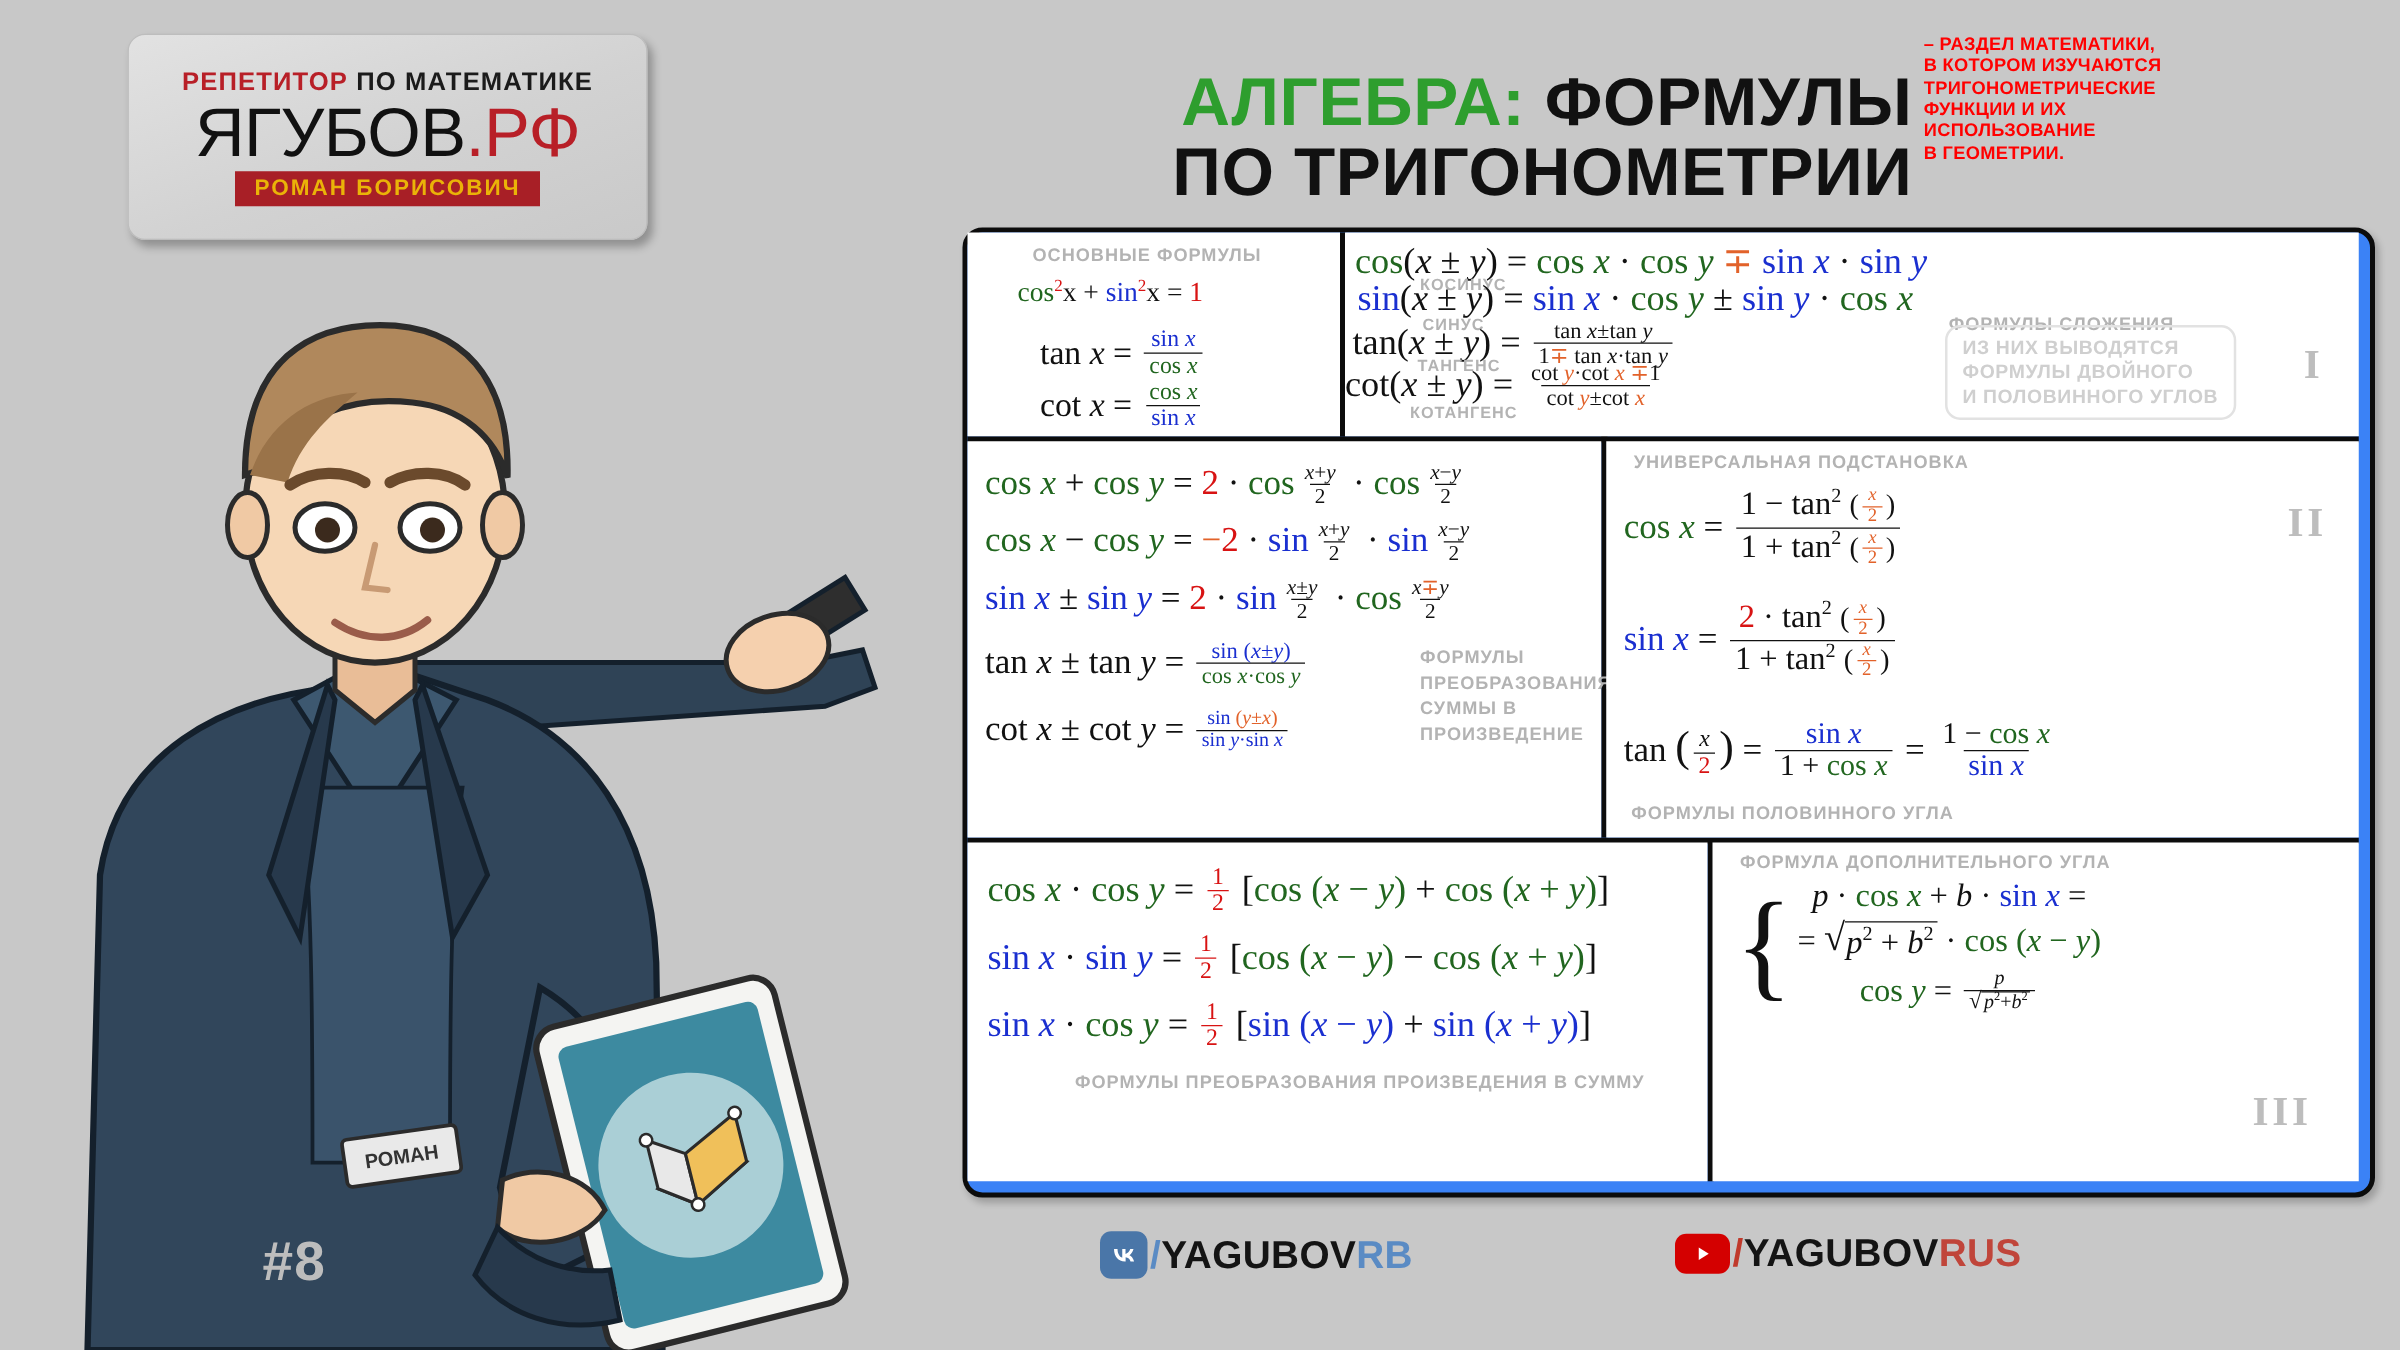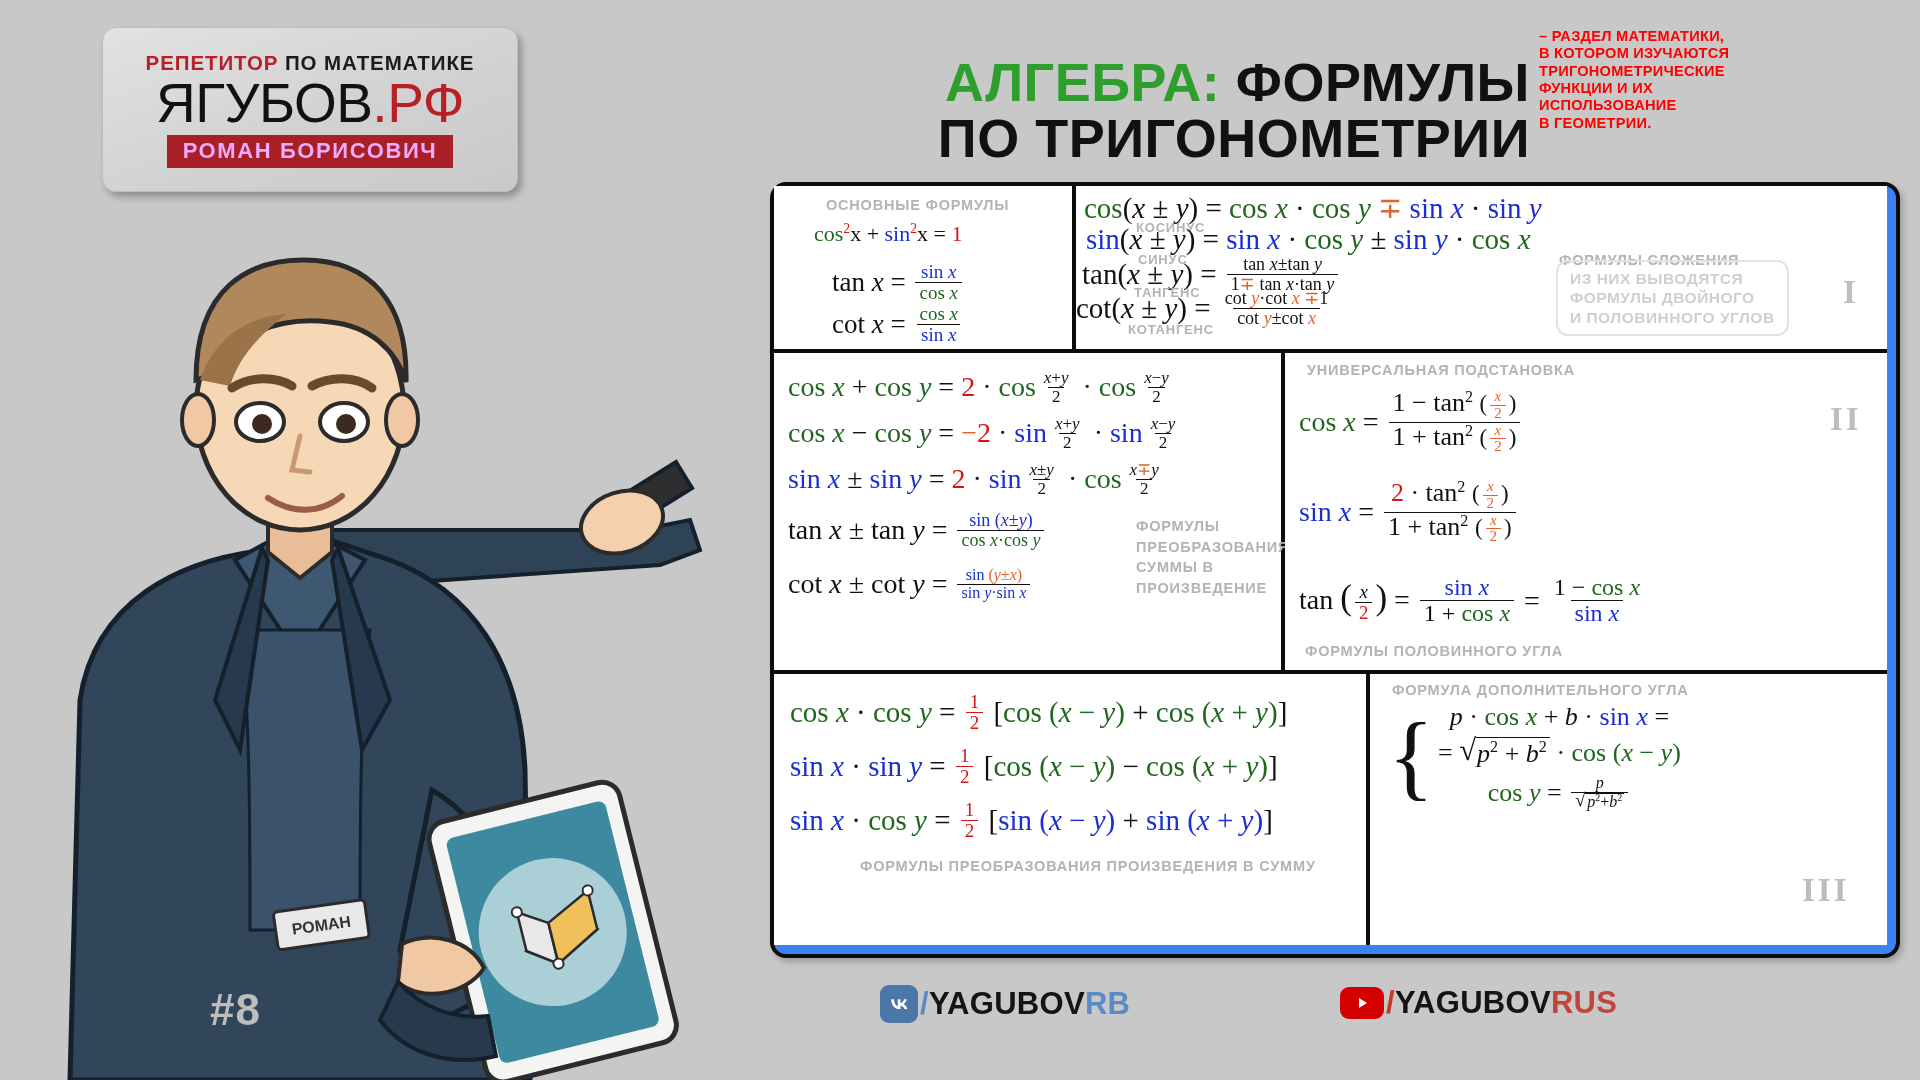--- a/index.html
+++ b/index.html
@@ -22,21 +22,21 @@
     border:1px solid #bdbdbd;
     display:flex;flex-direction:column;align-items:center;justify-content:center;
   }
   #logo-line1{font-size:20.5px;font-weight:bold;letter-spacing:.9px;white-space:nowrap;margin-bottom:2px;}
   #logo-line1 .red{color:#b81f27;}
   #logo-line1 .blk{color:#1b1b1b;}
   #logo-line2{font-size:55px;font-weight:normal;letter-spacing:-.5px;line-height:.98;white-space:nowrap;}
   #logo-line2 .blk{color:#111;}
   #logo-line2 .red{color:#b81f27;}
   #logo-line3{
-    background:#a81f26;color:#f0abfc;font-size:22px;font-weight:bold;letter-spacing:1.6px;
+    background:#a81f26;color:#eab308;font-size:18px;font-weight:bold;letter-spacing:1.6px;
     padding:3px 16px 4px 16px;margin-top:4px;white-space:nowrap;
   }
 
   
   #headline{
     position:absolute;left:690px;top:22px;width:840px;text-align:right;margin-top:32px;
   }
   #headline .l1{font-size:54px;font-weight:bold;letter-spacing:.5px;line-height:1.04;white-space:nowrap;}
   #headline .l2{font-size:54px;font-weight:bold;letter-spacing:.5px;line-height:1.04;white-space:nowrap;}
   #headline .green{color:#2e9e2e;}

